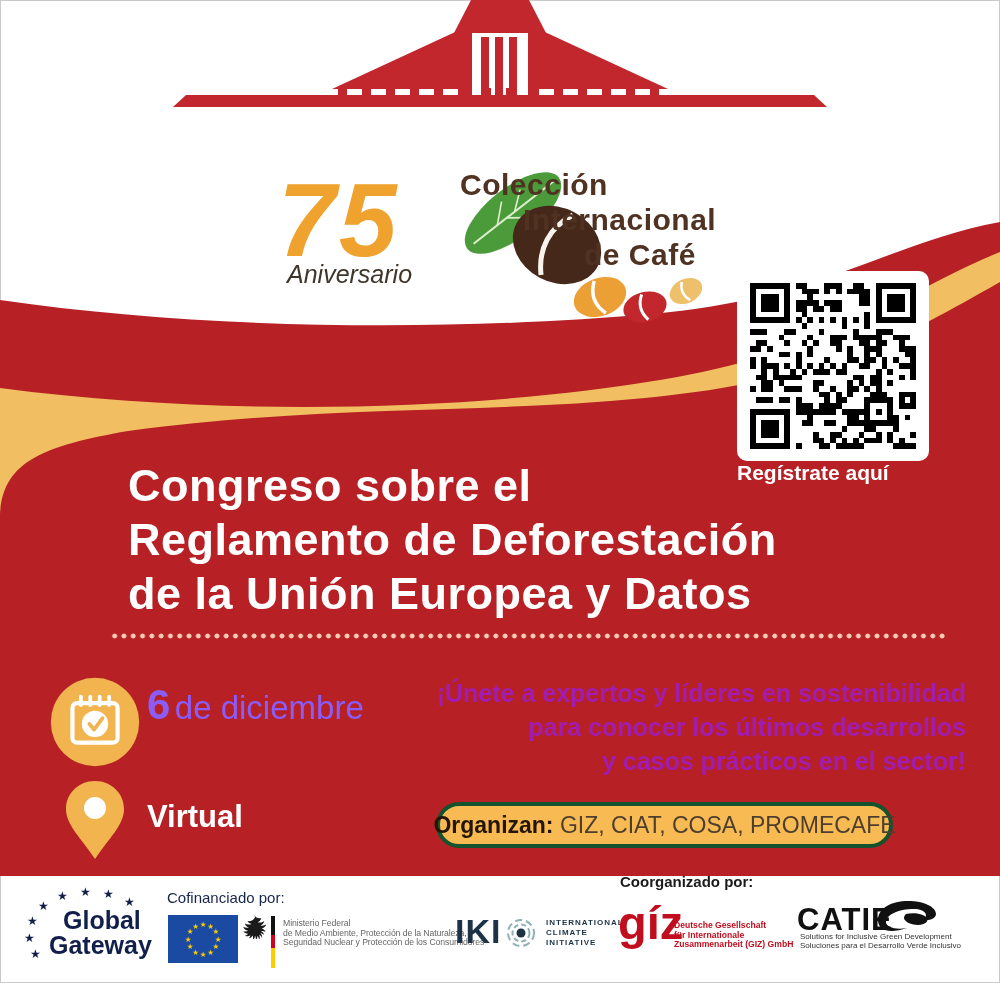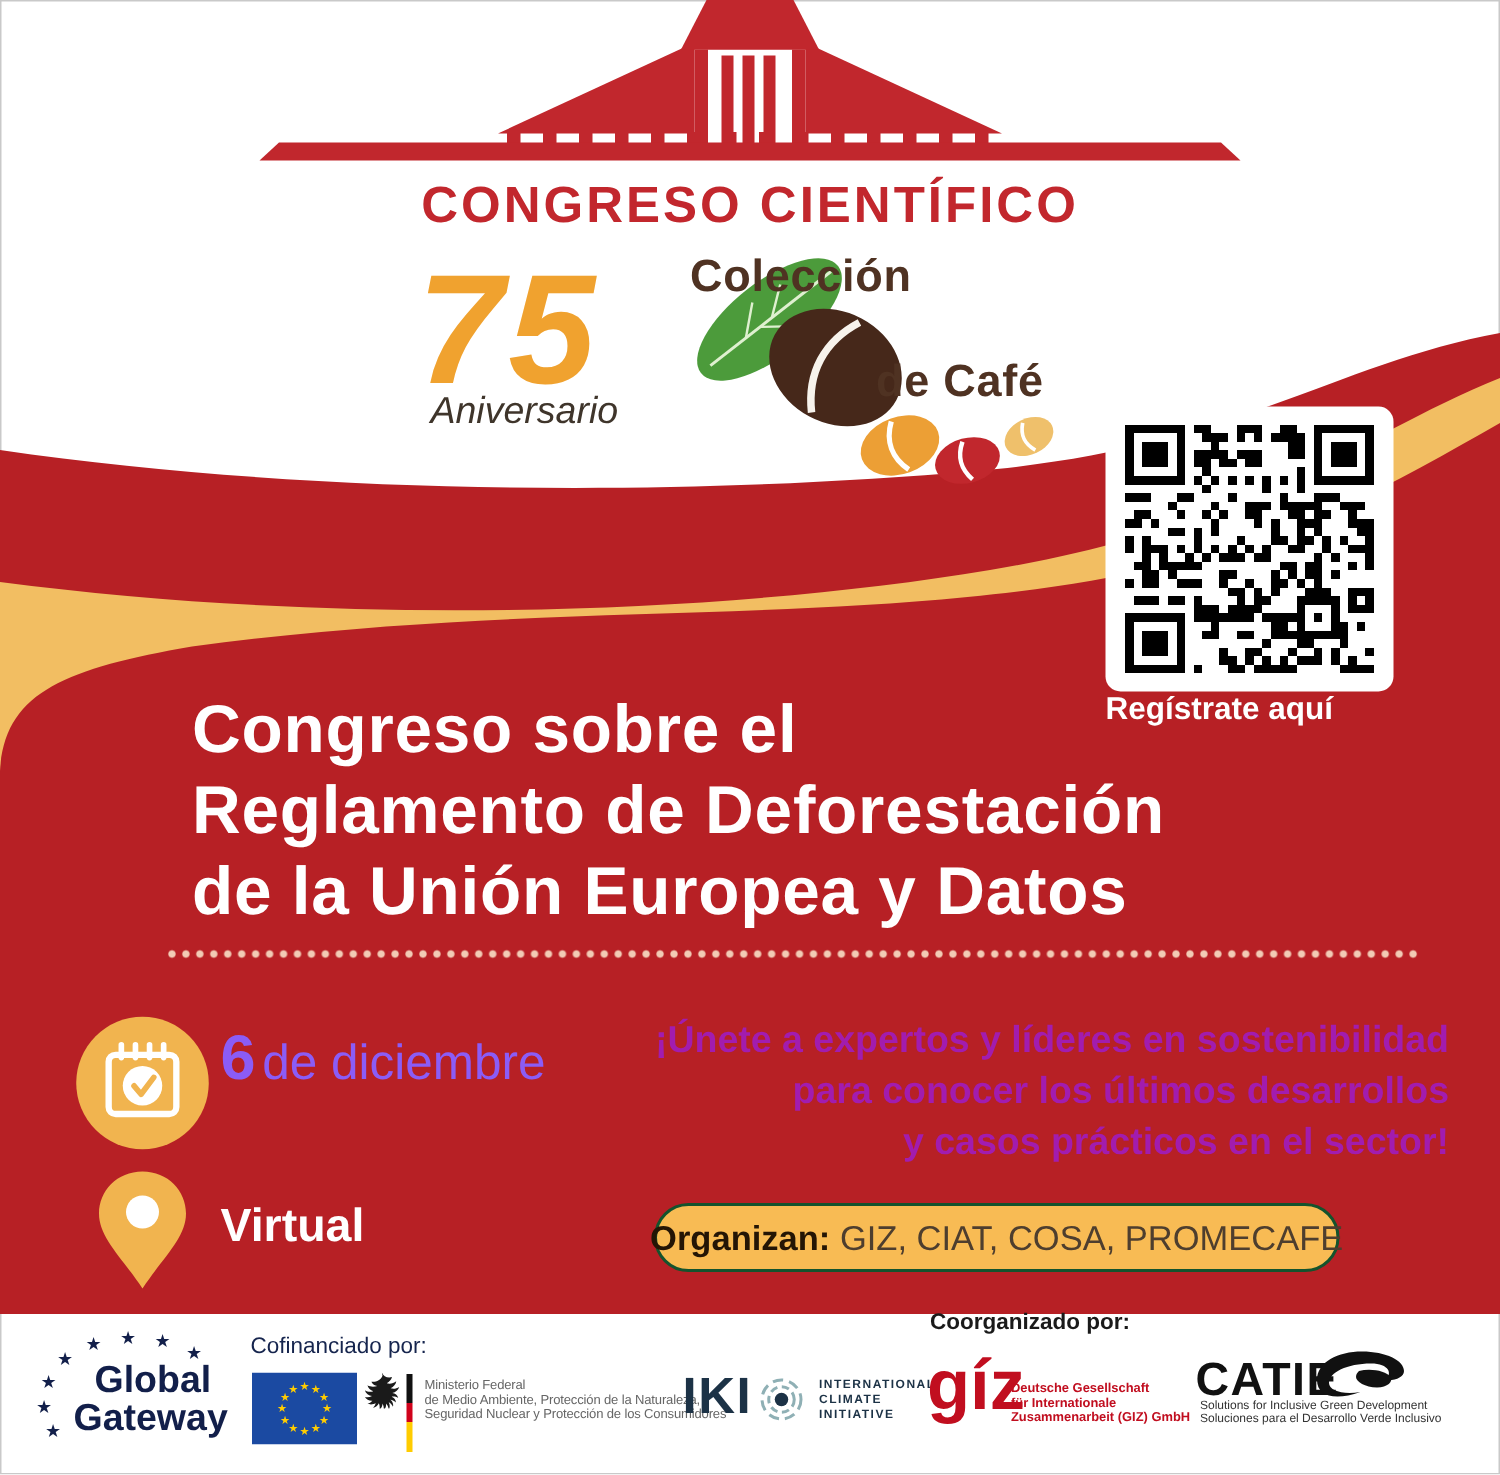--- a/index.html
+++ b/index.html
@@ -44,21 +44,21 @@
   }
   
   .date-block{left:147px;top:686px;color:#8b5cf6;}
   .date-line{line-height:38px;}
   .d-big{font-size:42px;font-weight:bold;}
   .d-reg{font-size:33px;font-weight:400;}
   .virtual{left:147px;top:799px;font-size:31px;font-weight:bold;color:#ffffff;}
   .pitch{left:420px;top:676px;width:546px;text-align:right;color:#a21caf;
     font-size:25px;font-weight:bold;line-height:34px;}
   .pill{
-    left:436px;top:802px;width:457px;height:46px;background:#F8BB54;border:2px solid #14532d;
+    left:436px;top:802px;width:457px;height:46px;background:#F8BB54;border:4px solid #14532d;
     border-radius:26px;box-sizing:border-box;display:flex;align-items:center;justify-content:center;
     font-size:23px;color:#4E3E2E;white-space:pre;
   }
   .pill b{color:#241505;}
   
   .foot-label-blue{font-size:15px;font-weight:normal;color:#16254E;}
   .foot-label-dark{font-size:15px;font-weight:bold;color:#1A1A1A;}
   .gg-star{position:absolute;font-size:12px;color:#121F4A;line-height:12px;}
   .gg-text{left:8px;top:24px;font-size:25px;font-weight:bold;color:#121F4A;line-height:25px;margin-left:19px;}
   .gg-l1{margin-left:14px;}
@@ -122,24 +122,24 @@
         <ellipse rx="22" ry="15" fill="#C1272D"></ellipse>
         <path d="M0,-13 C-6,-4 -6,4 0,13" stroke="#ffffff" stroke-width="3" fill="none"></path>
       </g>
       <g transform="translate(686,291) rotate(-25)">
         <ellipse rx="17" ry="12" fill="#EFC06B"></ellipse>
         <path d="M0,-10 C-5,-3 -5,3 0,10" stroke="#ffffff" stroke-width="2.5" fill="none"></path>
       </g>
     </g>
   </svg>
 
-  <div class="abs congress-title">CONGRESO CIENTÍFICO</div>
   <div class="abs seventyfive">75</div>
   <div class="abs aniversario">Aniversario</div>
   <div class="abs col-line col1">Colección</div>
+  <div class="abs col-line col2">Internacional</div>
   <div class="abs col-line col3">de Café</div>
 
   <div class="abs qr-card">
     <svg id="qr-svg" width="166" height="166" viewBox="0 0 29 29" shape-rendering="crispEdges">
         <rect x="0" y="0" width="1" height="1" fill="#000"></rect>
         <rect x="1" y="0" width="1" height="1" fill="#000"></rect>
         <rect x="2" y="0" width="1" height="1" fill="#000"></rect>
         <rect x="3" y="0" width="1" height="1" fill="#000"></rect>
         <rect x="4" y="0" width="1" height="1" fill="#000"></rect>
         <rect x="5" y="0" width="1" height="1" fill="#000"></rect>

